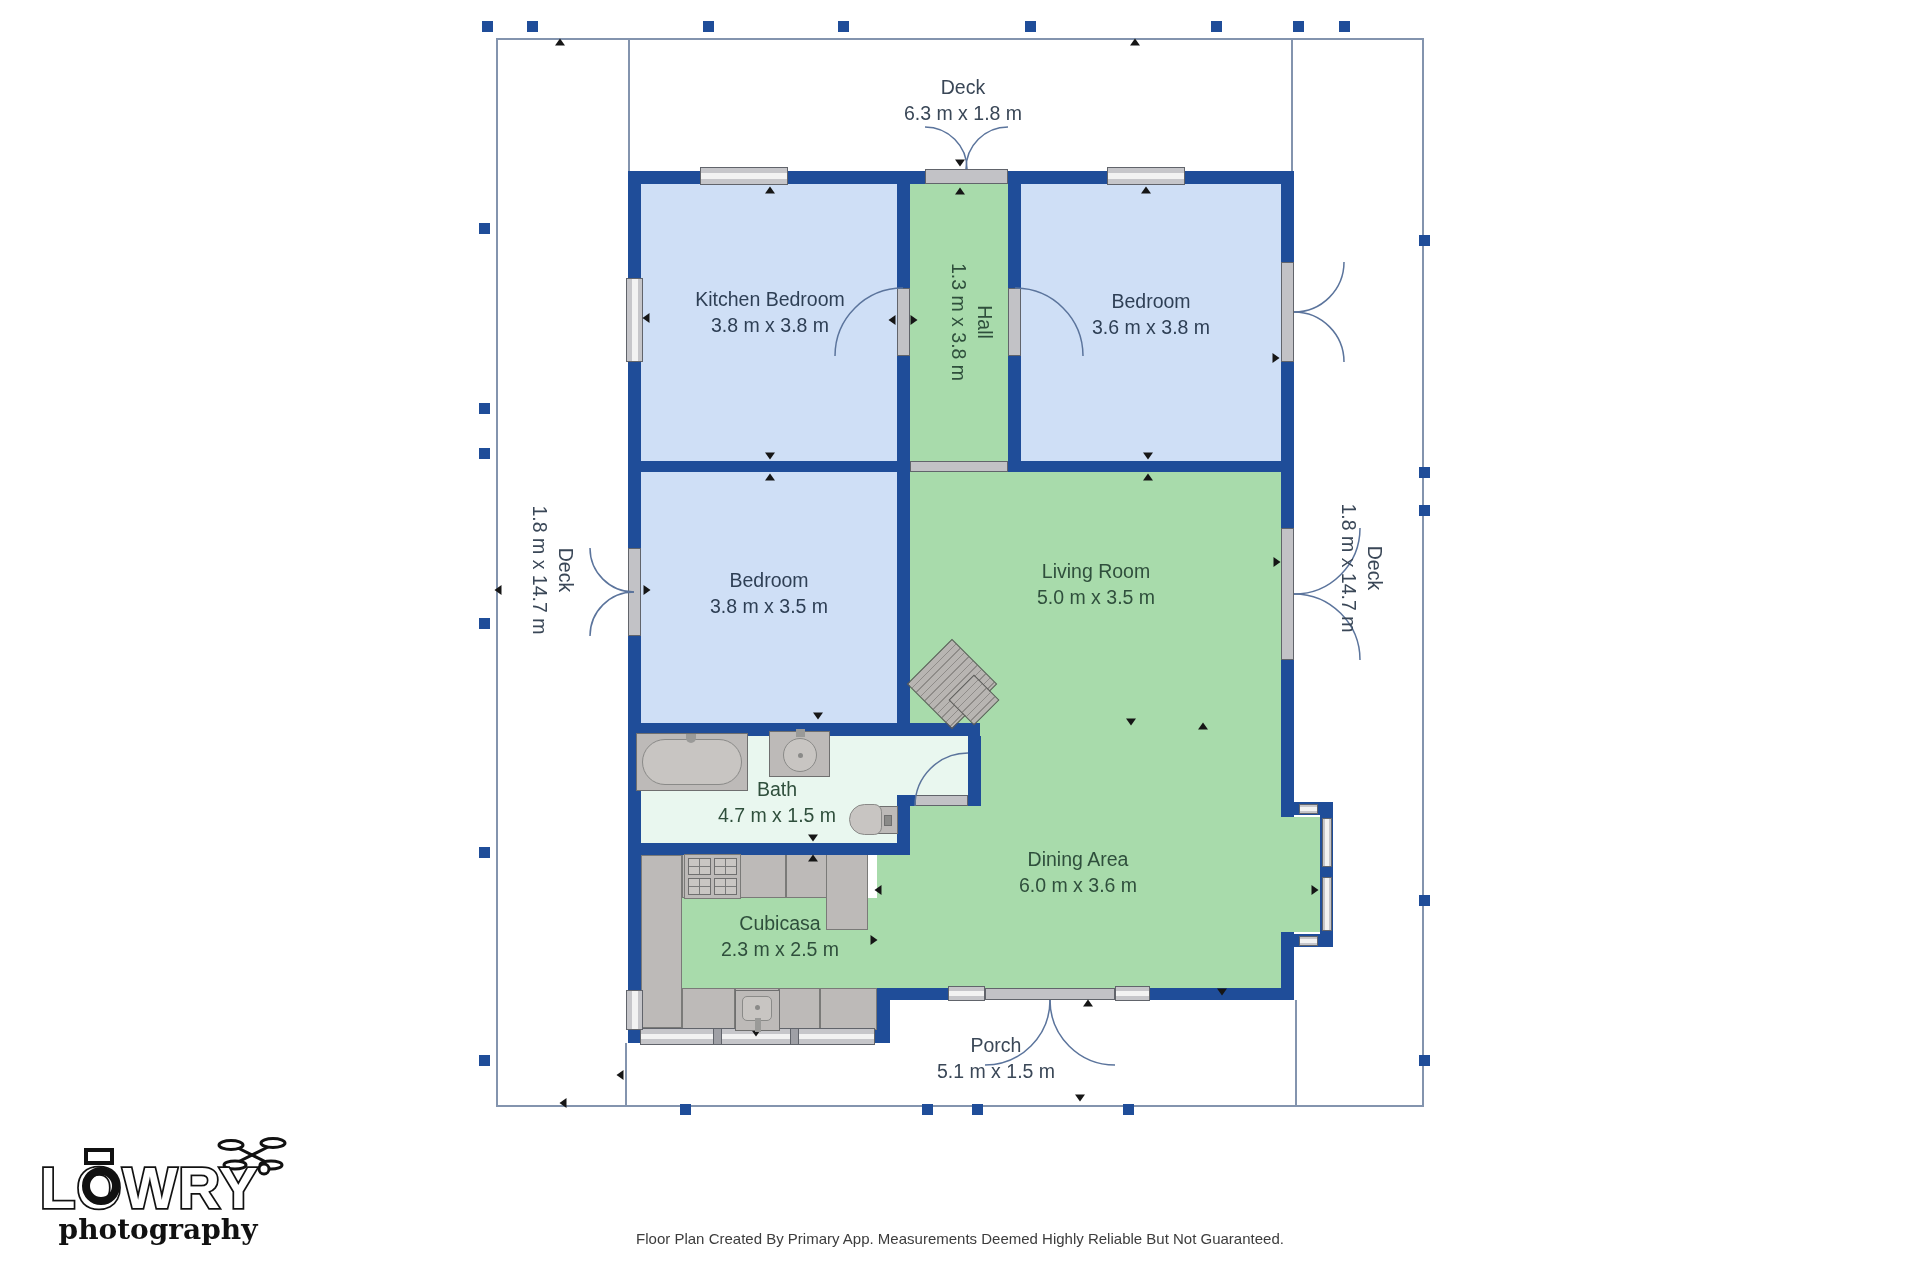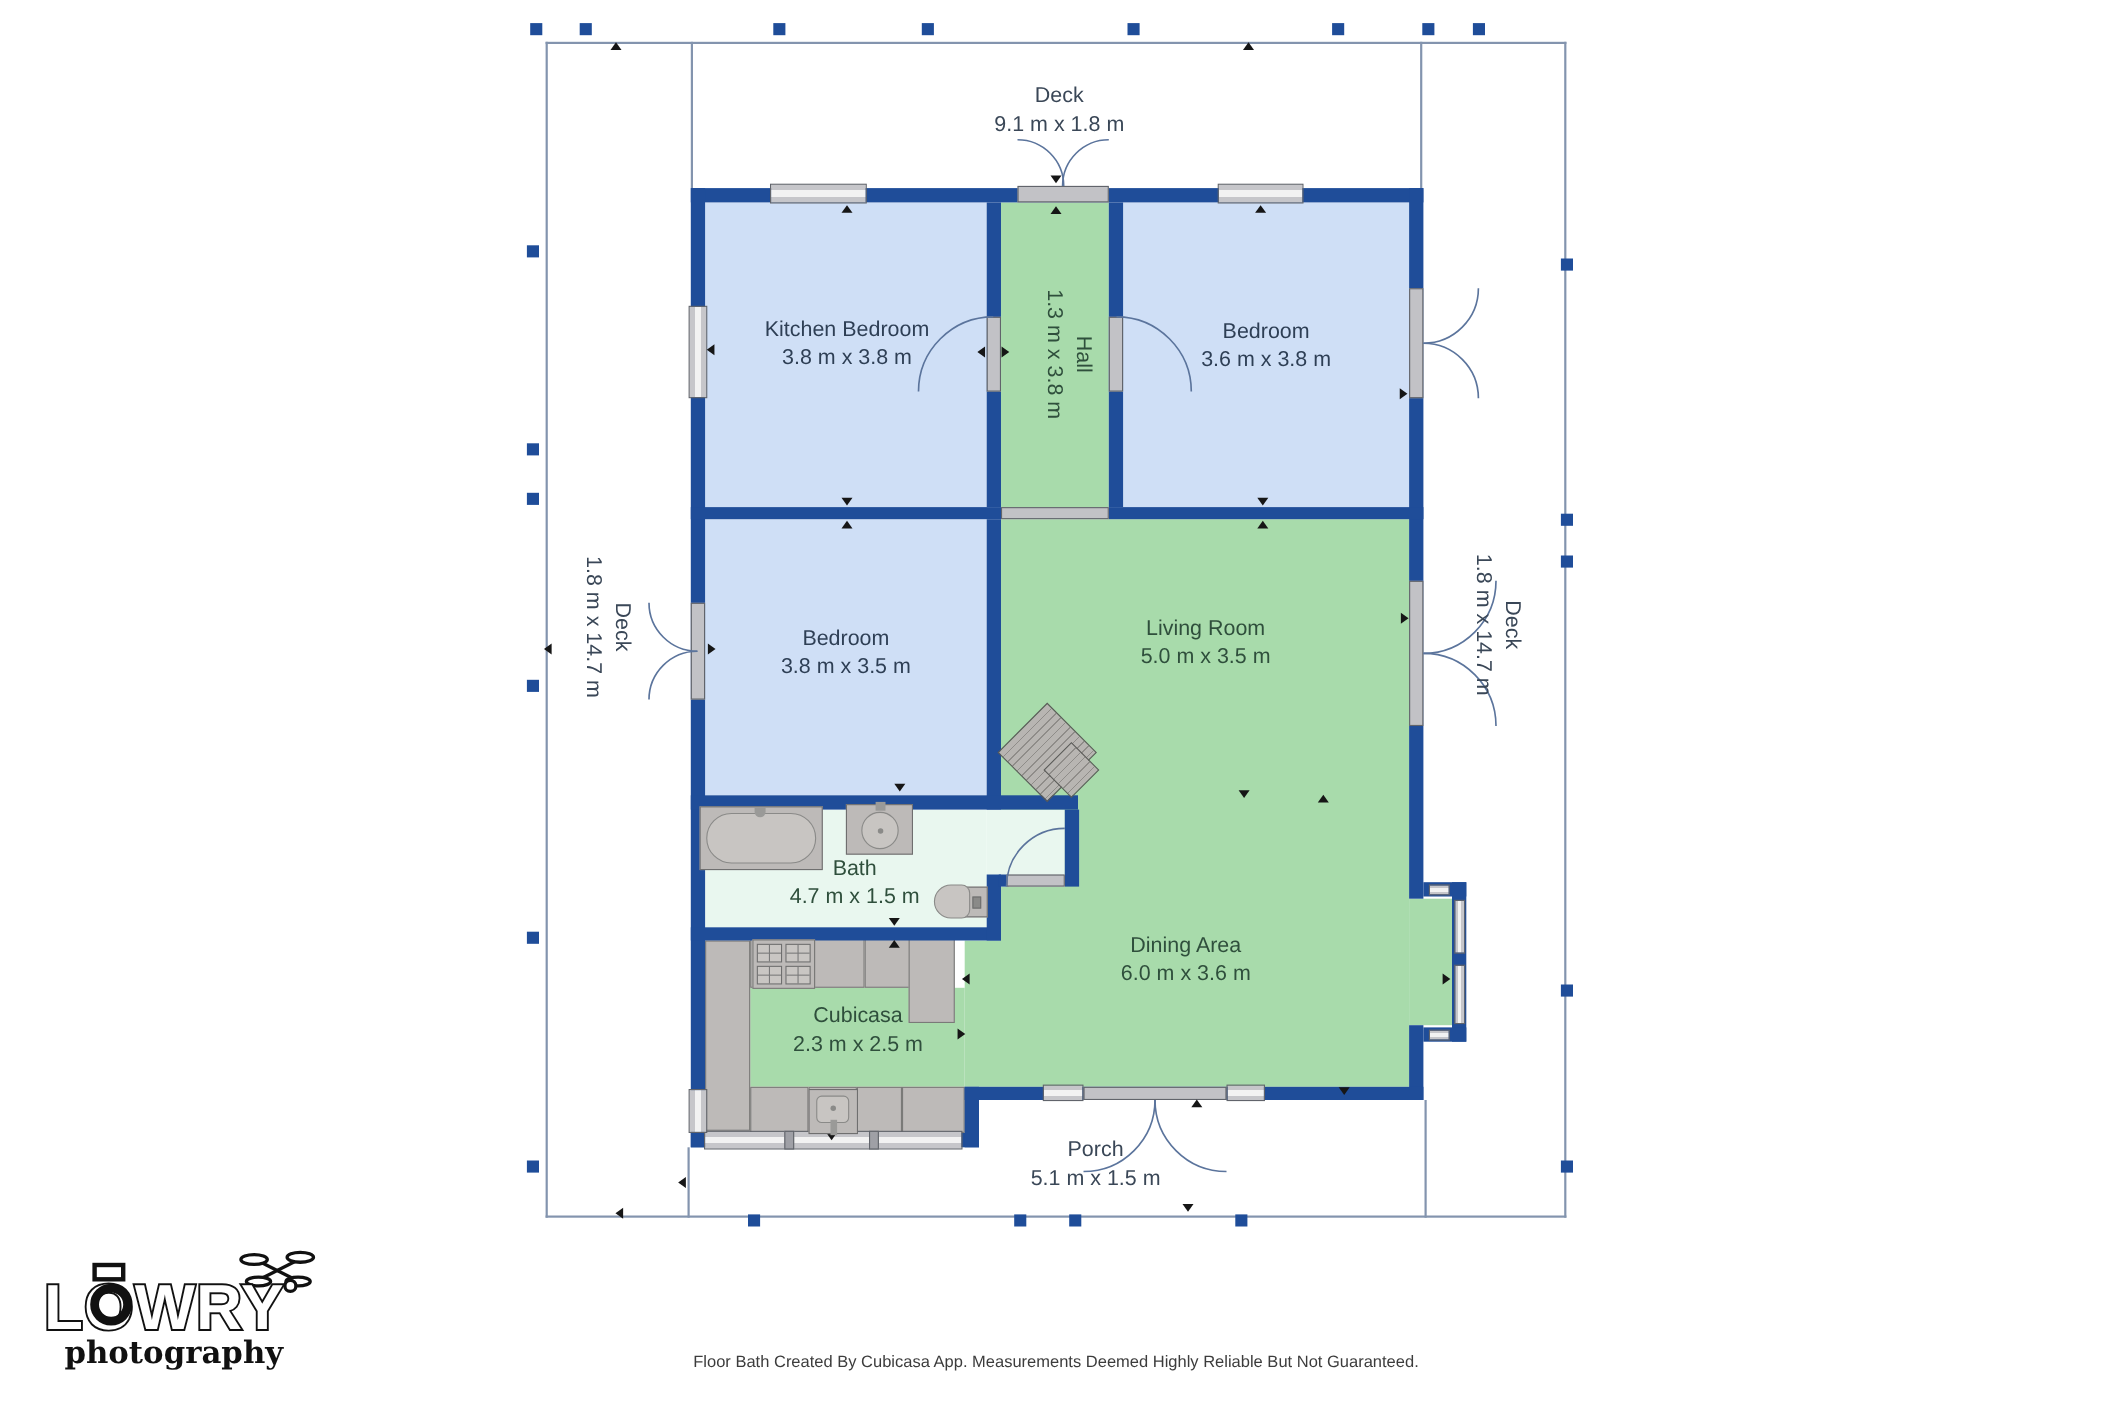--- a/index.html
+++ b/index.html
@@ -250,21 +250,21 @@
   <div class="lbl green" style="left:780px;top:936px">
     <div>Cubicasa</div>
     <div>2.3 m x 2.5 m</div>
   </div>
   <div class="lbl green" style="left:777px;top:802px">
     <div>Bath</div>
     <div>4.7 m x 1.5 m</div>
   </div>
   <div class="lbl deck" style="left:963px;top:100px">
     <div>Deck</div>
-    <div>9.1 m x 1.8 m</div>
+    <div>6.3 m x 1.8 m</div>
   </div>
   <div class="lbl deck v" style="left:553px;top:570px">
     <div>Deck</div>
     <div>1.8 m x 14.7 m</div>
   </div>
   <div class="lbl deck v" style="left:1362px;top:568px">
     <div>Deck</div>
     <div>1.8 m x 14.7 m</div>
   </div>
   <div class="lbl deck" style="left:996px;top:1058px">
@@ -283,14 +283,14 @@
       <circle cx="226" cy="33" r="5" fill="#fff"></circle>
     </g>
     <g>
       <rect x="48" y="14" width="26" height="13" fill="#fff" stroke="#111" stroke-width="4"></rect>
     </g>
     <text x="2" y="72" font-family="Liberation Sans, sans-serif" font-size="58" font-weight="bold" letter-spacing="1" fill="#fff" stroke="#111" stroke-width="3.5" paint-order="stroke">LOWRY</text>
     <circle cx="63" cy="50" r="15" fill="none" stroke="#111" stroke-width="8"></circle>
     <text x="120" y="103" text-anchor="middle" font-family="DejaVu Serif, serif" font-size="28" font-weight="bold" fill="#111">photography</text>
   </svg>
 
-  <div id="footer">Floor Bath Created By Cubicasa App. Measurements Deemed Highly Reliable But Not Guaranteed.</div>
+  <div id="footer">Floor Plan Created By Primary App. Measurements Deemed Highly Reliable But Not Guaranteed.</div>
 </div>
 
 </body></html>

